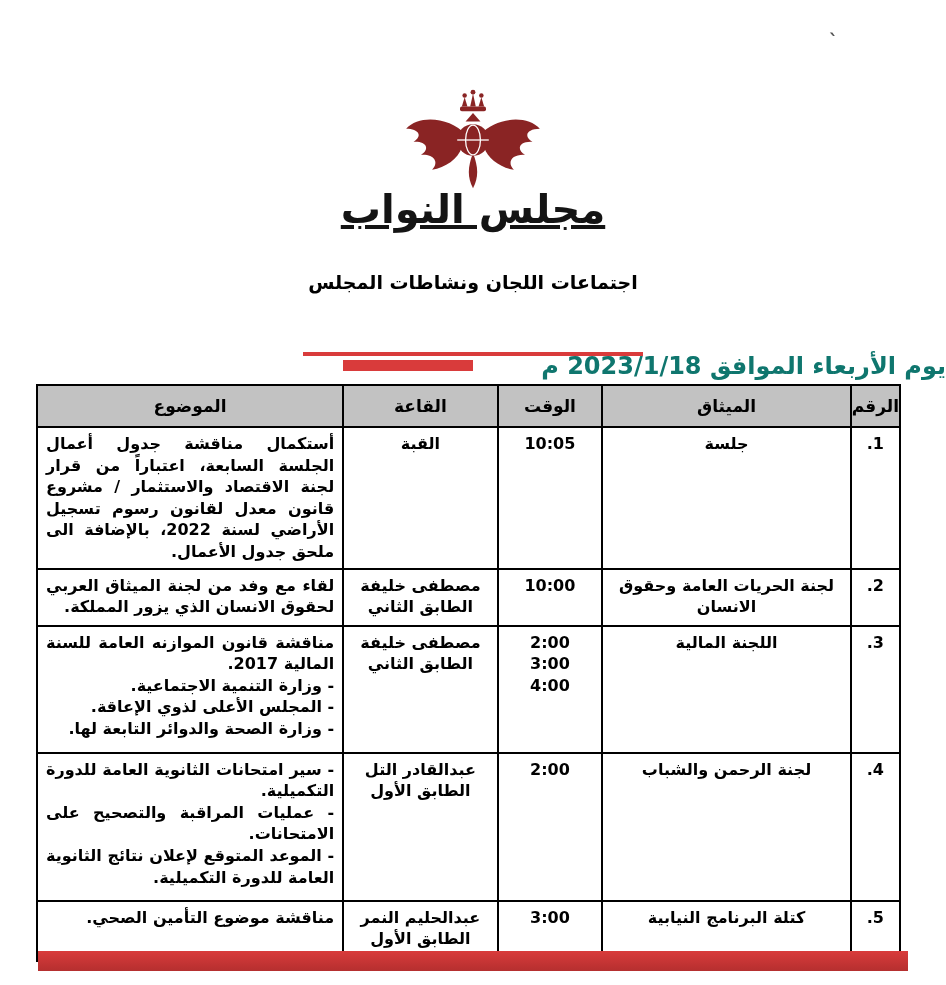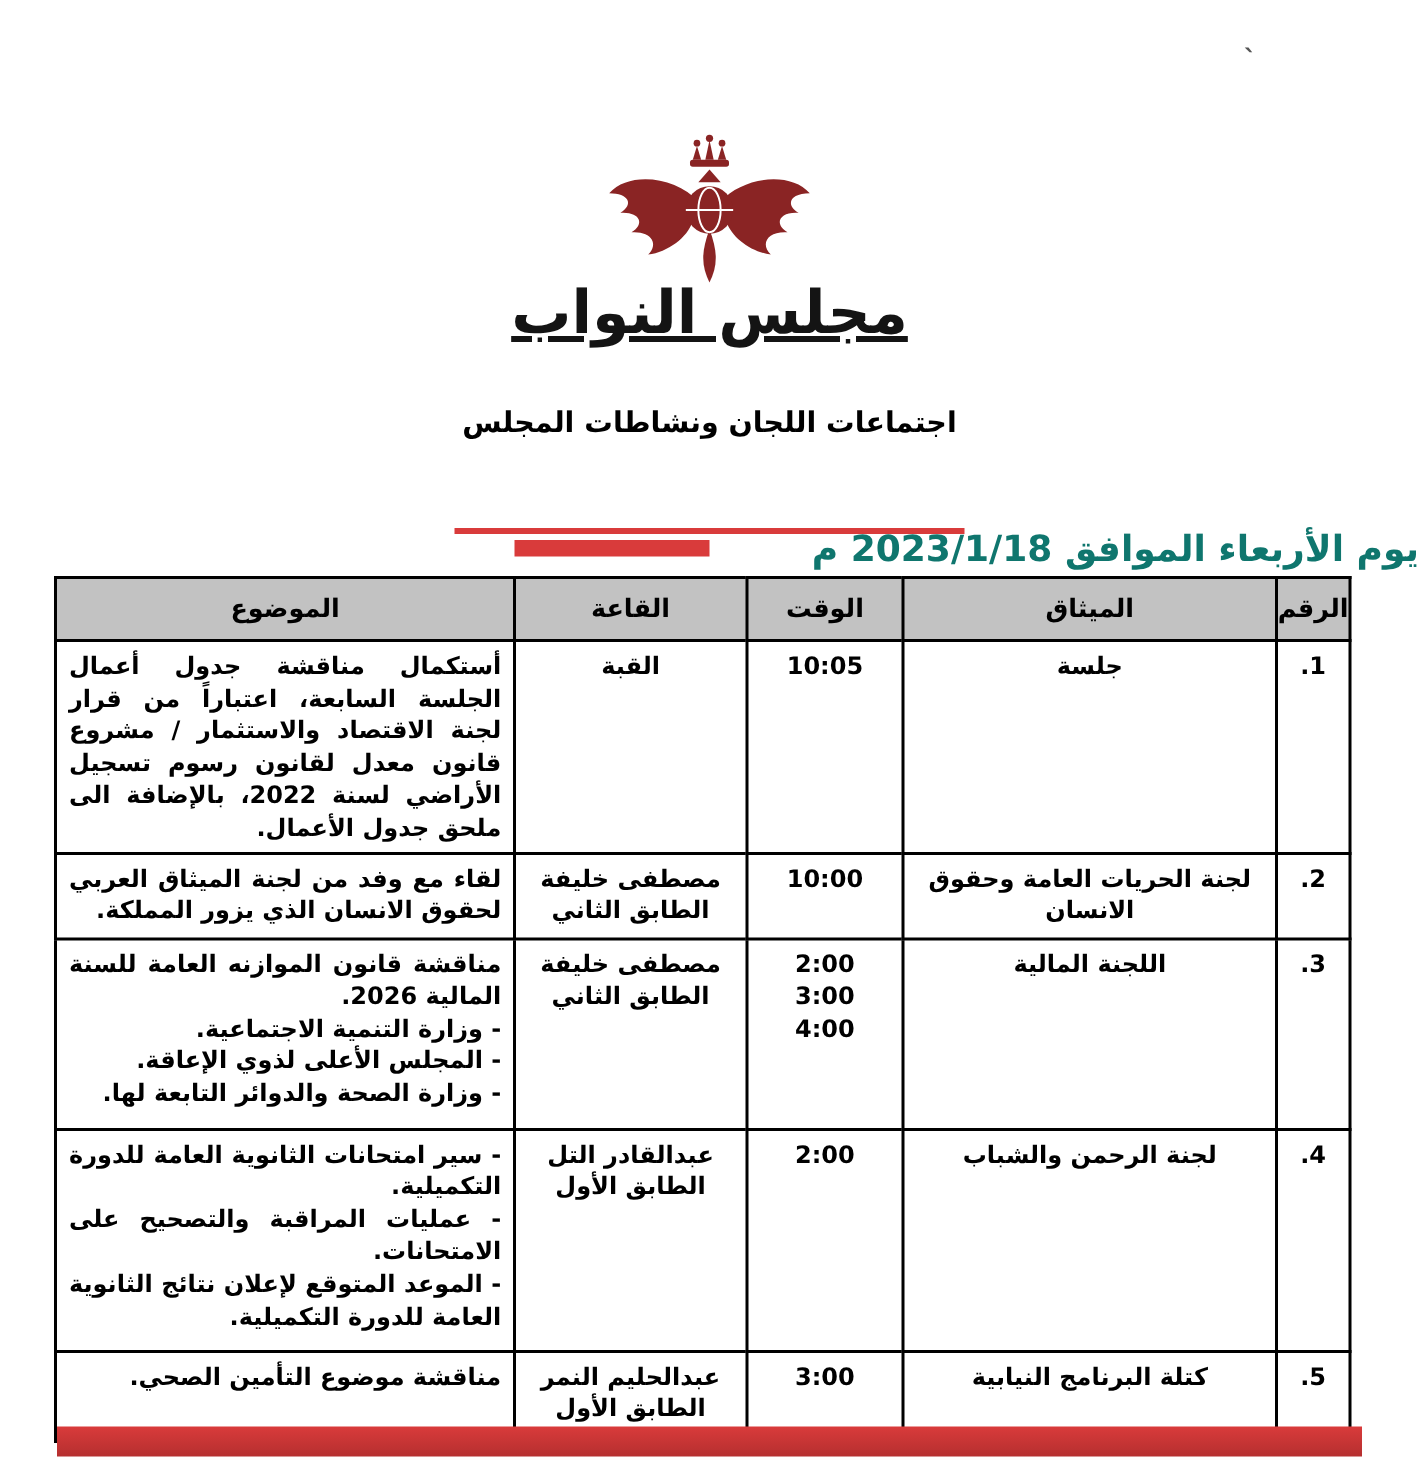--- a/index.html
+++ b/index.html
@@ -153,21 +153,21 @@
         <td class="subject">لقاء مع وفد من لجنة الميثاق العربي لحقوق الانسان الذي يزور المملكة.</td>
       </tr>
       <tr class="r2">
         <td class="num">.3</td>
         <td class="activity">اللجنة المالية</td>
         <td class="time time-low">2:00
 3:00
 4:00</td>
         <td class="hall">مصطفى خليفة
 الطابق الثاني</td>
-        <td class="subject">مناقشة قانون الموازنه العامة للسنة المالية 2026.
+        <td class="subject">مناقشة قانون الموازنه العامة للسنة المالية 2017.
 - وزارة التنمية الاجتماعية.
 - المجلس الأعلى لذوي الإعاقة.
 - وزارة الصحة والدوائر التابعة لها.</td>
       </tr>
       <tr class="r3">
         <td class="num">.4</td>
         <td class="activity">لجنة الرحمن والشباب</td>
         <td class="time">2:00</td>
         <td class="hall">عبدالقادر التل
 الطابق الأول</td>

